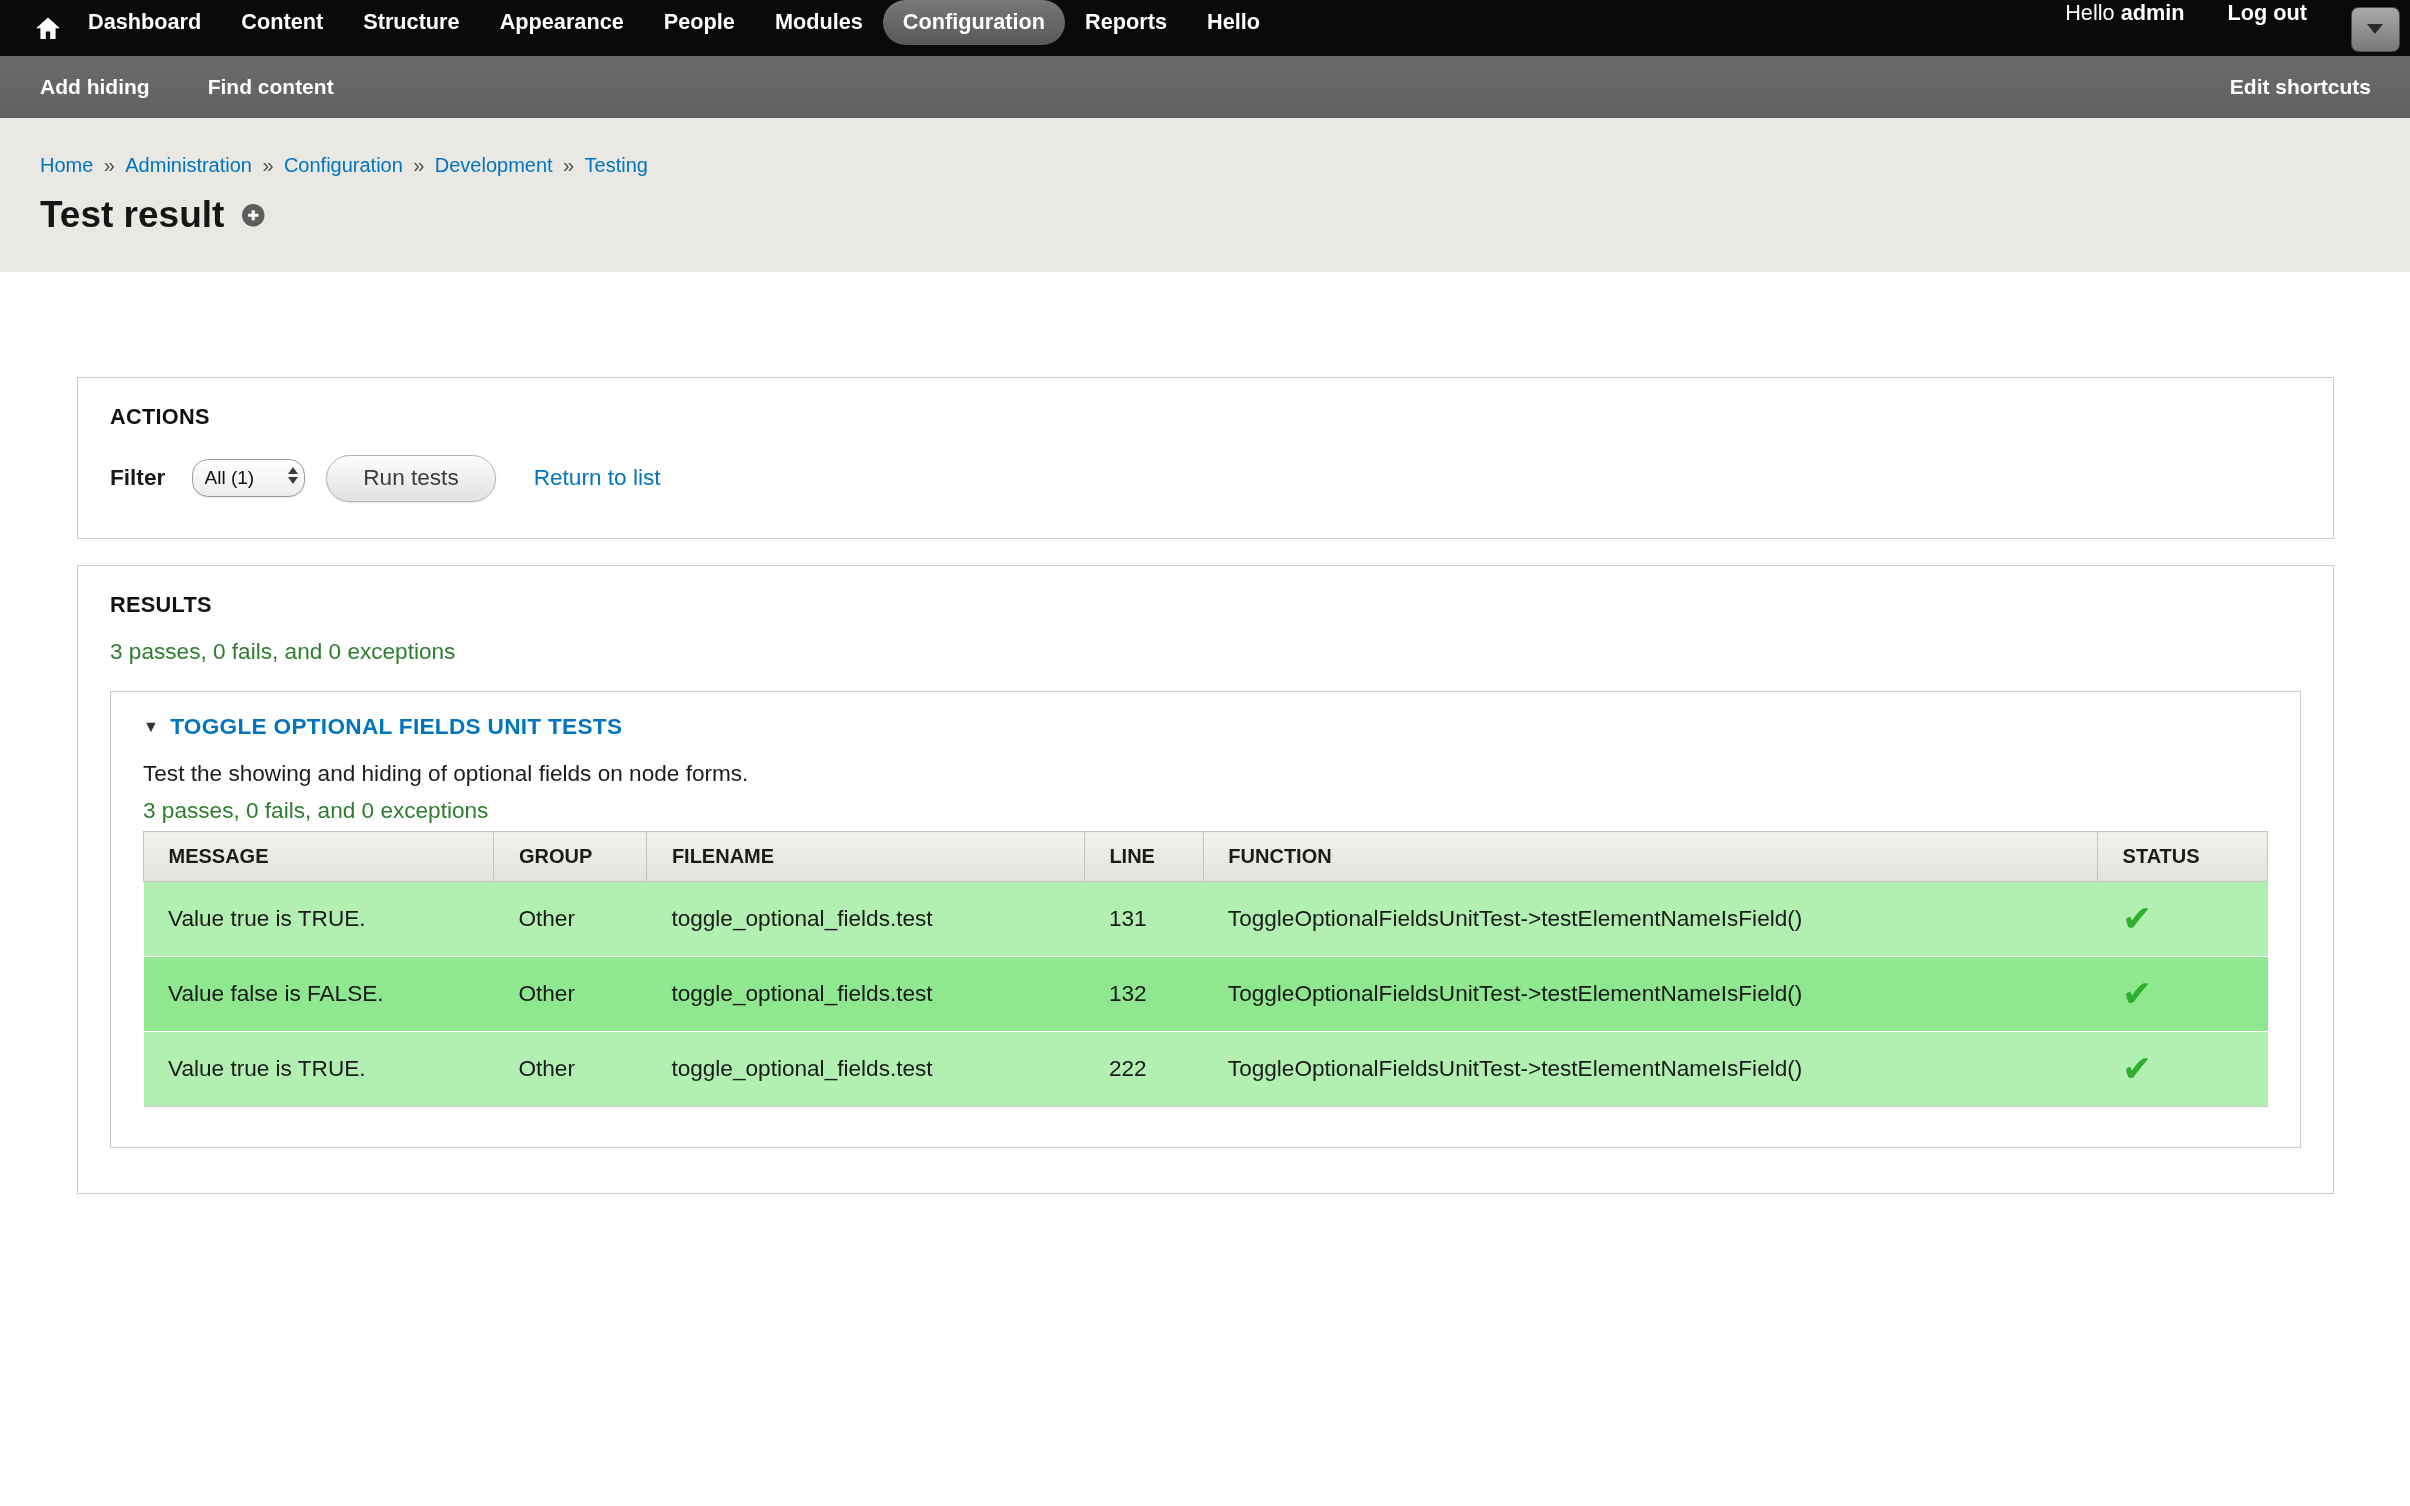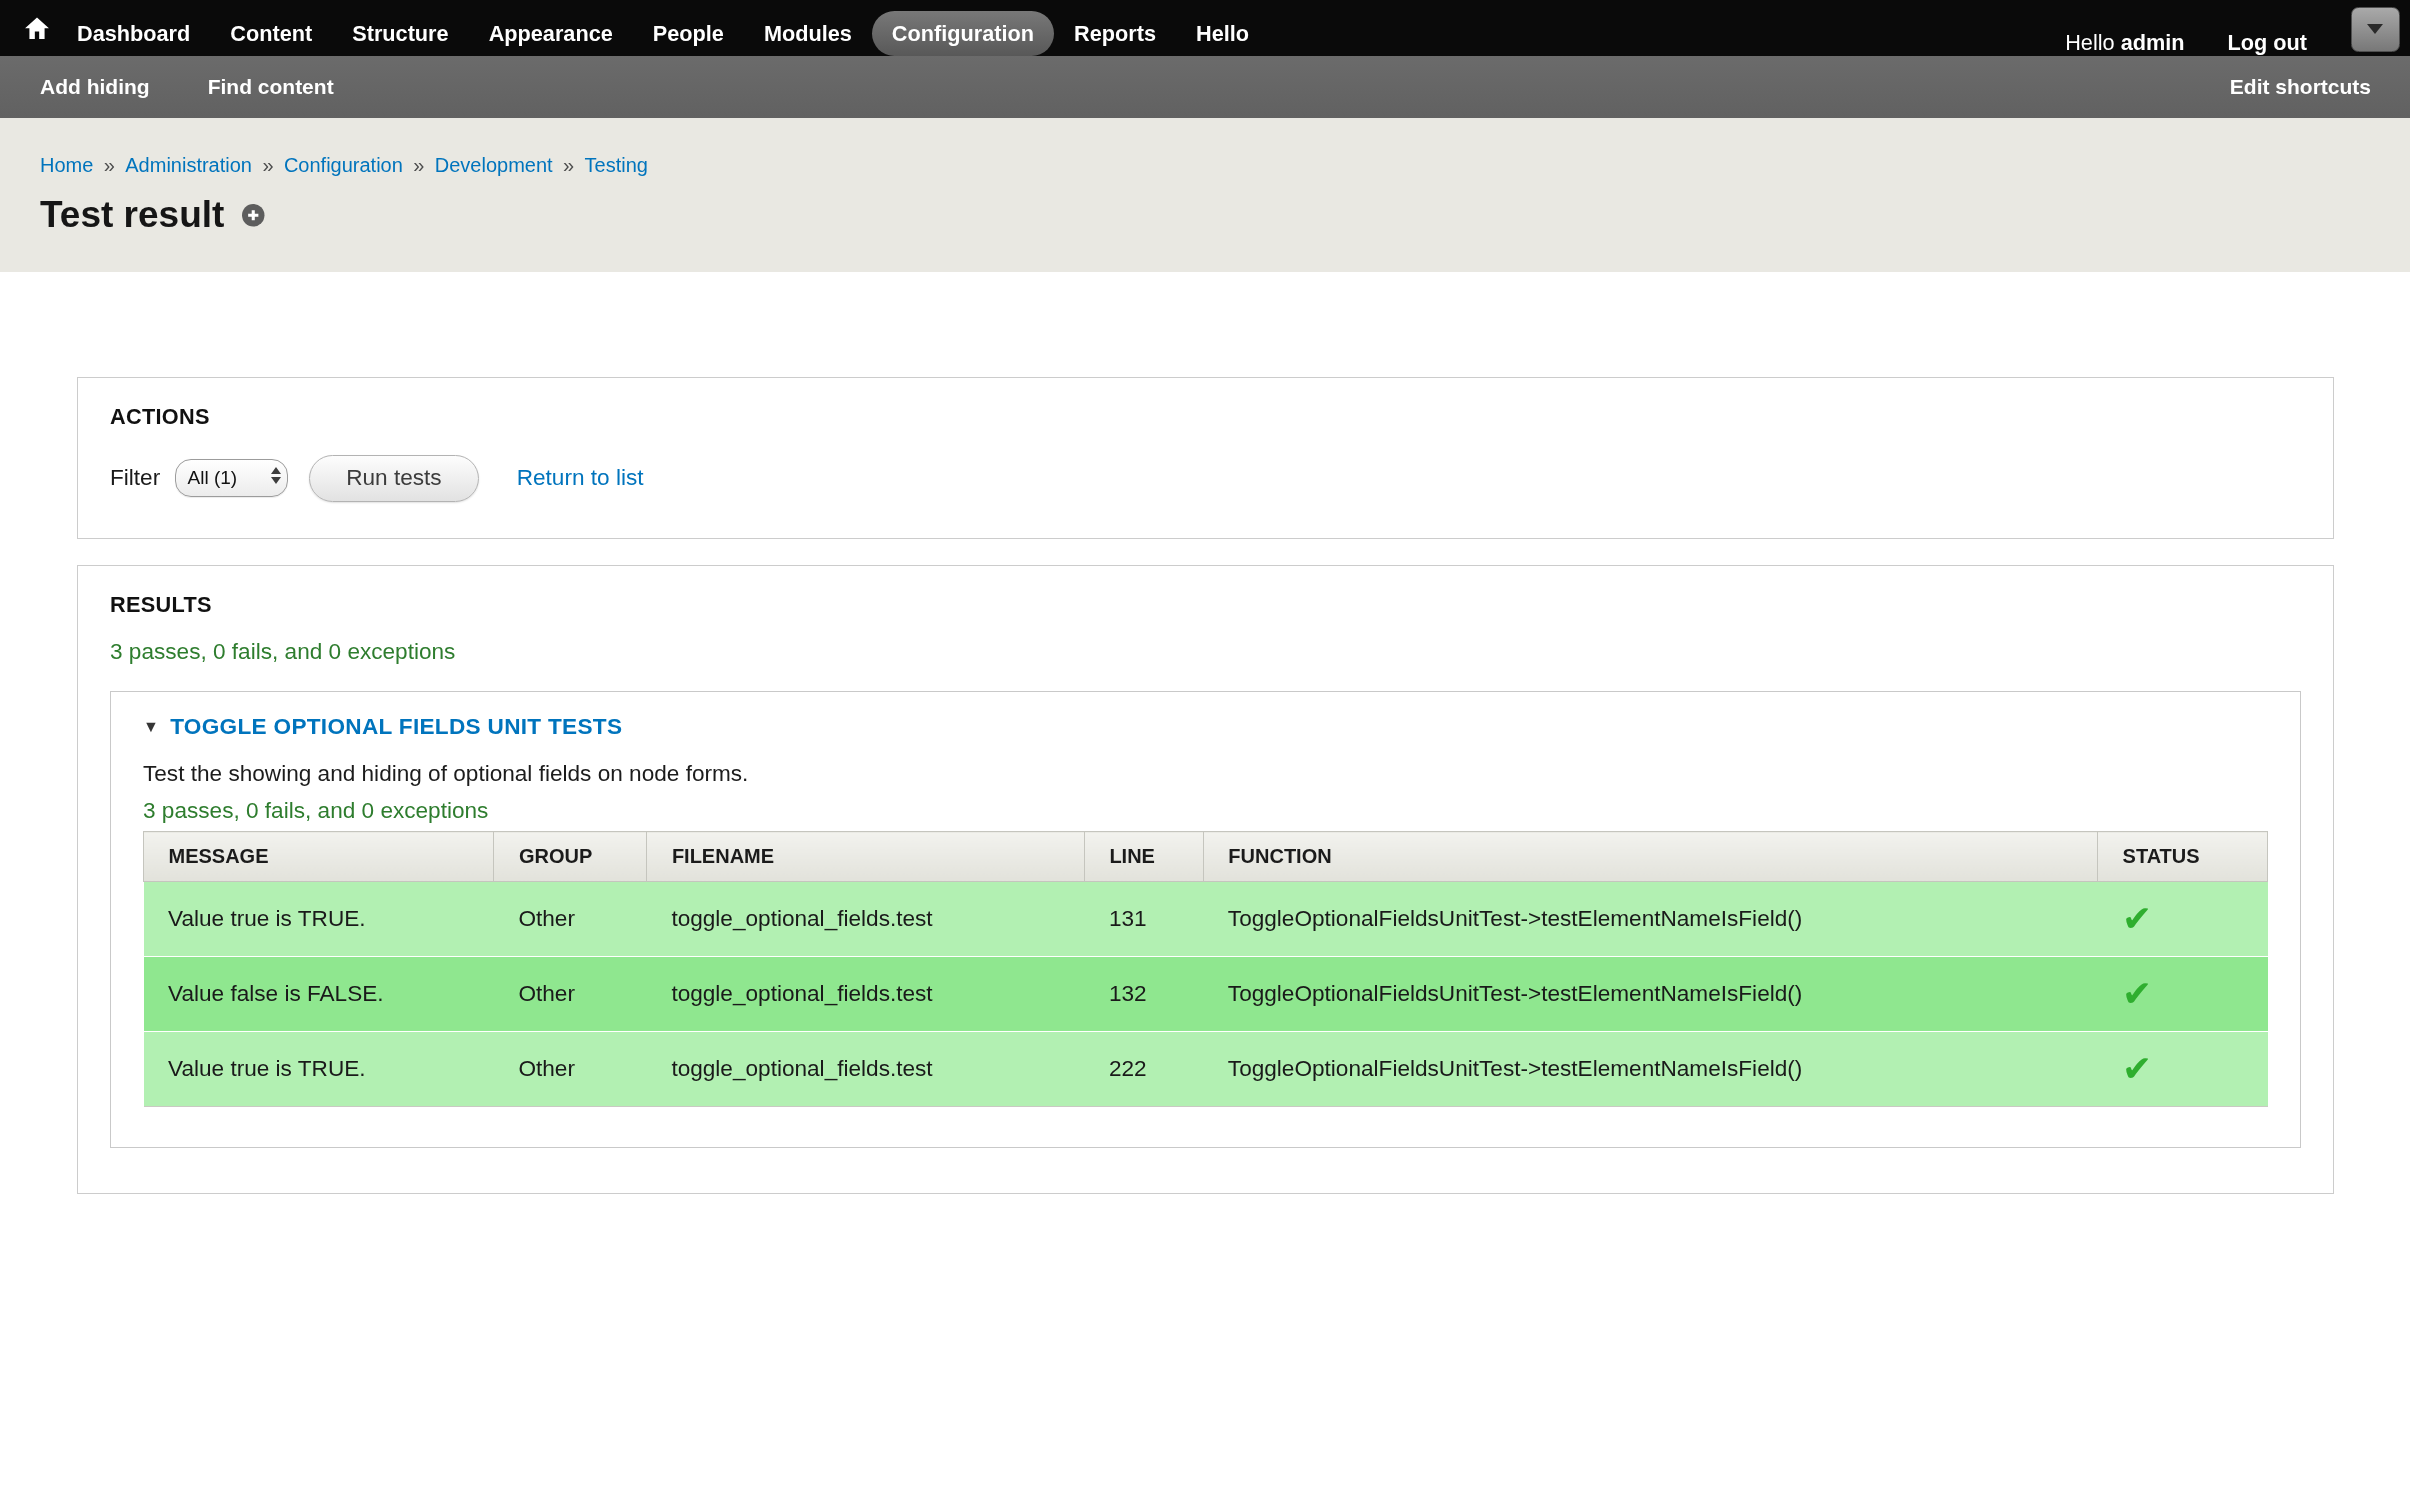--- a/index.html
+++ b/index.html
@@ -9,22 +9,22 @@
     background: #ffffff;
     color: #1a1a1a;
   }
 
   
   .toolbar {
     position: relative;
     height: 56px;
     background: #0a0a0a;
     display: flex;
-    align-items: flex-end;
-    padding-left: 16px;
+    align-items: flex-start;
+    padding-left: 27px;
     color: #fff;
   }
   .toolbar .home {
     display: flex; align-items: center; justify-content: center;
     width: 41px; height: 56px; cursor: pointer;
   }
   .toolbar .nav { display: flex; align-items: center; }
   .toolbar .nav-item {
     font-size: 21.7px; font-weight: bold; color: #fff;
     padding: 9.4px 20px; cursor: pointer; white-space: nowrap;
@@ -100,21 +100,21 @@
     background: #fff;
     padding: 26px 32px 36px;
   }
   .panel.actions { margin-top: 47px; }
   .panel.results { margin-top: 26px; padding-bottom: 45px; }
   .panel-legend {
     font-size: 21.7px; font-weight: bold; color: #111; letter-spacing: 0.3px;
   }
 
   .filter-row { margin-top: 24.5px; display: flex; align-items: center; }
-  .filter-label { font-size: 22.6px; font-weight: normal; margin-right: 15px; }
+  .filter-label { font-size: 22.6px; font-weight: bold; margin-right: 27px; }
   .select {
     position: relative;
     width: 113px; height: 38px;
     border: 0.9px solid #9c9c9c; border-radius: 16px;
     background: linear-gradient(#ffffff, #ececec);
     display: flex; align-items: center;
     padding-left: 11.3px;
     font-size: 19px; color: #111;
     cursor: pointer;
     box-shadow: 0 0.9px 0.9px rgba(0,0,0,0.08);

